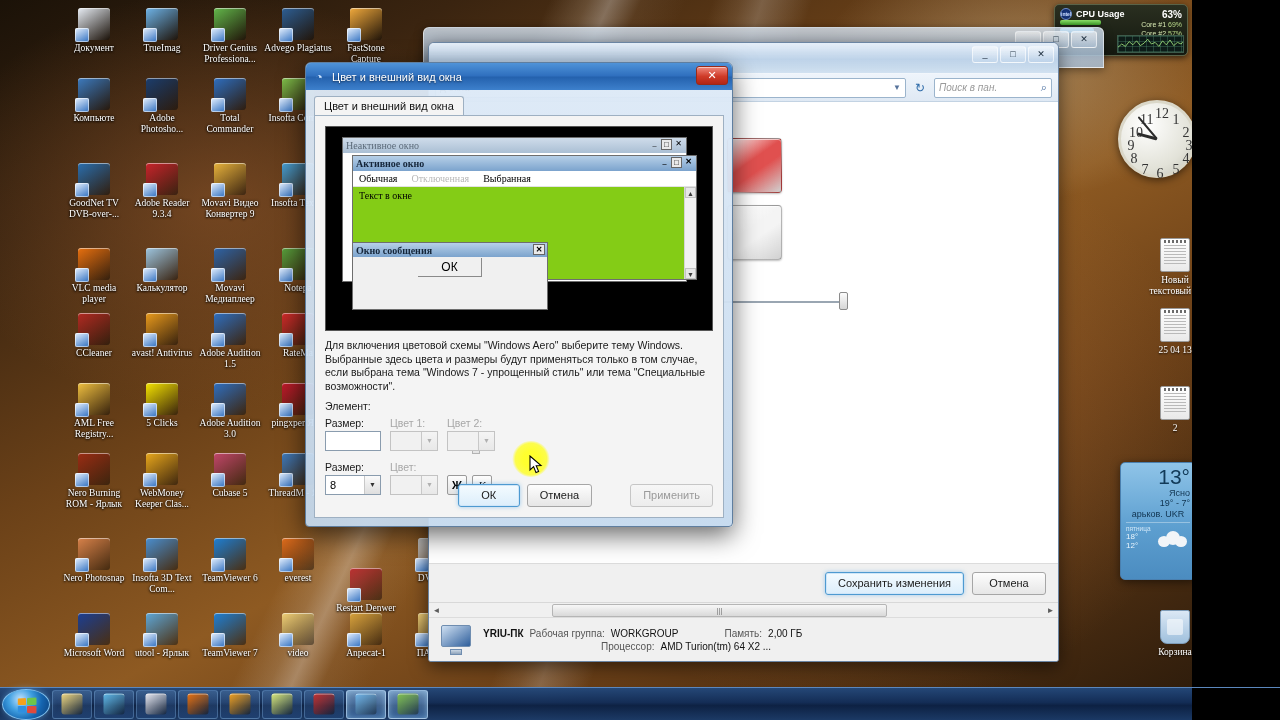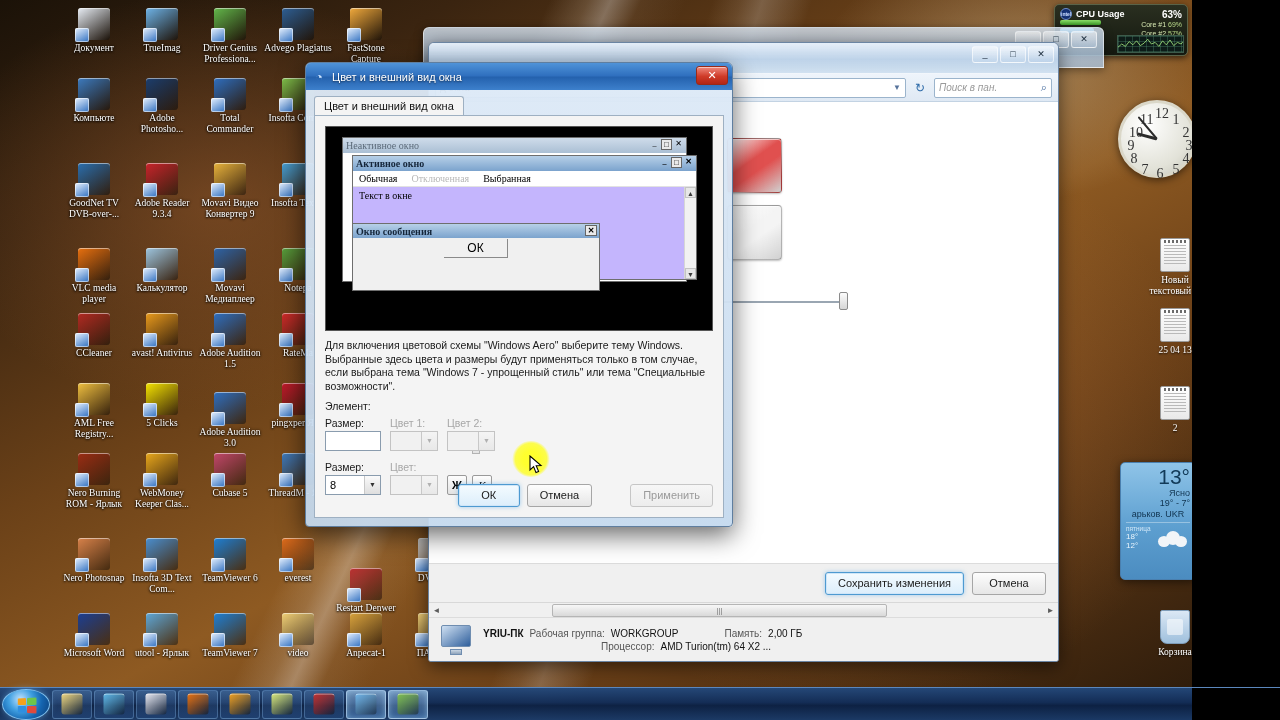--- a/index.html
+++ b/index.html
@@ -267,21 +267,21 @@
   }
   .pw.inactive .pbar{ background:linear-gradient(180deg,#cfdcea,#aabfd4); color:#5c6b7a;}
   .pw.active .pbar{ background:linear-gradient(180deg,#b7d0e8,#7ba3cd); color:#15263a; font-weight:bold;}
   .pw .pctl{ position:absolute; right:2px; top:1px; display:flex; gap:1px; align-items:center;}
   .pctl span{ display:inline-block; min-width:11px; height:11px; border:1px solid #666;
     background:#eaeaea; font-size:8px; line-height:9px; text-align:center; color:#000;}
   .pctl span.noborder{ border:none; background:none; }
   .pmenu{ height:16px; display:flex; gap:14px; align-items:center; padding:0 6px;
     font-size:10px; font-family:"Liberation Serif", serif; background:#fff; border-bottom:1px solid #e2e2e2;}
   .pmenu .dis{ color:#b9b9b9; }
-  .pbody{ background:#c4b5fd; position:relative; }
+  .pbody{ background:#84cc16; position:relative; }
   .pbody .txt{ font-size:10px; font-family:"Liberation Serif", serif; padding:3px 6px; }
   .pscroll{ position:absolute; right:0; top:0; width:12px; bottom:0; background:#f2f2f2; border-left:1px solid #d6d6d6;}
   .pscroll .a{ height:11px; text-align:center; font-size:7px; line-height:11px; color:#3a3a3a; background:#e7e7e7; border:1px solid #c4c4c4;}
   .pscroll .a.bot{ position:absolute; bottom:0; left:0; right:0;}
   .msgwin{ position:absolute; background:#f0f0f0; border:1px solid #6e6e6e; }
   .msgwin .mbar{ height:14px; background:linear-gradient(180deg,#b7d0e8,#7ba3cd);
     display:flex; align-items:center; padding:0 3px; font-size:10px; font-weight:bold;
     font-family:"Liberation Serif", serif; color:#15263a; position:relative;}
   .msgwin .mx{ position:absolute; right:2px; top:1px; width:12px; height:11px; border:1px solid #666;
     background:#eaeaea; font-size:8px; line-height:9px; text-align:center; color:#000; cursor:pointer;}
@@ -380,21 +380,21 @@
       <div class="dicon" style="left: 60px; top: 248px;"><span class="gl" style="background: linear-gradient(145deg, rgb(232, 112, 15), rgba(0, 0, 0, 0.45)); box-shadow: rgba(255, 255, 255, 0.5) 0px 1px 0px inset;"></span><span>VLC media player</span></div>
       <div class="dicon" style="left: 128px; top: 248px;"><span class="gl" style="background: linear-gradient(145deg, rgb(158, 198, 224), rgba(0, 0, 0, 0.45)); box-shadow: rgba(255, 255, 255, 0.5) 0px 1px 0px inset;"></span><span>Калькулятор</span></div>
       <div class="dicon" style="left: 196px; top: 248px;"><span class="gl" style="background: linear-gradient(145deg, rgb(45, 100, 168), rgba(0, 0, 0, 0.45)); box-shadow: rgba(255, 255, 255, 0.5) 0px 1px 0px inset;"></span><span>Movavi Медиаплеер</span></div>
       <div class="dicon" style="left: 264px; top: 248px;"><span class="gl" style="background: linear-gradient(145deg, rgb(87, 160, 60), rgba(0, 0, 0, 0.45)); box-shadow: rgba(255, 255, 255, 0.5) 0px 1px 0px inset;"></span><span>Notepa</span></div>
       <div class="dicon" style="left: 60px; top: 313px;"><span class="gl" style="background: linear-gradient(145deg, rgb(178, 42, 34), rgba(0, 0, 0, 0.45)); box-shadow: rgba(255, 255, 255, 0.5) 0px 1px 0px inset;"></span><span>CCleaner</span></div>
       <div class="dicon" style="left: 128px; top: 313px;"><span class="gl" style="background: linear-gradient(145deg, rgb(234, 155, 28), rgba(0, 0, 0, 0.45)); box-shadow: rgba(255, 255, 255, 0.5) 0px 1px 0px inset;"></span><span>avast! Antivirus</span></div>
       <div class="dicon" style="left: 196px; top: 313px;"><span class="gl" style="background: linear-gradient(145deg, rgb(47, 111, 192), rgba(0, 0, 0, 0.45)); box-shadow: rgba(255, 255, 255, 0.5) 0px 1px 0px inset;"></span><span>Adobe Audition 1.5</span></div>
       <div class="dicon" style="left: 264px; top: 313px;"><span class="gl" style="background: linear-gradient(145deg, rgb(209, 42, 42), rgba(0, 0, 0, 0.45)); box-shadow: rgba(255, 255, 255, 0.5) 0px 1px 0px inset;"></span><span>RateMa</span></div>
       <div class="dicon" style="left: 60px; top: 383px;"><span class="gl" style="background: linear-gradient(145deg, rgb(240, 192, 64), rgba(0, 0, 0, 0.45)); box-shadow: rgba(255, 255, 255, 0.5) 0px 1px 0px inset;"></span><span>AML Free Registry...</span></div>
       <div class="dicon" style="left: 128px; top: 383px;"><span class="gl" style="background: linear-gradient(145deg, rgb(245, 228, 0), rgba(0, 0, 0, 0.45)); box-shadow: rgba(255, 255, 255, 0.5) 0px 1px 0px inset;"></span><span>5 Clicks</span></div>
-      <div class="dicon" style="left: 196px; top: 383px; margin-top: 9px;"><span class="gl" style="background: linear-gradient(145deg, rgb(47, 111, 192), rgba(0, 0, 0, 0.45)); box-shadow: rgba(255, 255, 255, 0.5) 0px 1px 0px inset;"></span><span>Adobe Audition 3.0</span></div>
+      <div class="dicon" style="left: 196px; top: 383px;"><span class="gl" style="background: linear-gradient(145deg, rgb(47, 111, 192), rgba(0, 0, 0, 0.45)); box-shadow: rgba(255, 255, 255, 0.5) 0px 1px 0px inset;"></span><span>Adobe Audition 3.0</span></div>
       <div class="dicon" style="left: 264px; top: 383px;"><span class="gl" style="background: linear-gradient(145deg, rgb(194, 24, 43), rgba(0, 0, 0, 0.45)); box-shadow: rgba(255, 255, 255, 0.5) 0px 1px 0px inset;"></span><span>pingxper Ярм</span></div>
       <div class="dicon" style="left: 60px; top: 453px;"><span class="gl" style="background: linear-gradient(145deg, rgb(155, 45, 20), rgba(0, 0, 0, 0.45)); box-shadow: rgba(255, 255, 255, 0.5) 0px 1px 0px inset;"></span><span>Nero Burning ROM - Ярлык</span></div>
       <div class="dicon" style="left: 128px; top: 453px;"><span class="gl" style="background: linear-gradient(145deg, rgb(233, 168, 28), rgba(0, 0, 0, 0.45)); box-shadow: rgba(255, 255, 255, 0.5) 0px 1px 0px inset;"></span><span>WebMoney Keeper Clas...</span></div>
       <div class="dicon" style="left: 196px; top: 453px;"><span class="gl" style="background: linear-gradient(145deg, rgb(194, 71, 106), rgba(0, 0, 0, 0.45)); box-shadow: rgba(255, 255, 255, 0.5) 0px 1px 0px inset;"></span><span>Cubase 5</span></div>
       <div class="dicon" style="left: 264px; top: 453px;"><span class="gl" style="background: linear-gradient(145deg, rgb(61, 123, 191), rgba(0, 0, 0, 0.45)); box-shadow: rgba(255, 255, 255, 0.5) 0px 1px 0px inset;"></span><span>ThreadM - Ярл</span></div>
       <div class="dicon" style="left: 60px; top: 538px;"><span class="gl" style="background: linear-gradient(145deg, rgb(216, 130, 74), rgba(0, 0, 0, 0.45)); box-shadow: rgba(255, 255, 255, 0.5) 0px 1px 0px inset;"></span><span>Nero Photosnap</span></div>
       <div class="dicon" style="left: 128px; top: 538px;"><span class="gl" style="background: linear-gradient(145deg, rgb(74, 143, 208), rgba(0, 0, 0, 0.45)); box-shadow: rgba(255, 255, 255, 0.5) 0px 1px 0px inset;"></span><span>Insofta 3D Text Com...</span></div>
       <div class="dicon" style="left: 196px; top: 538px;"><span class="gl" style="background: linear-gradient(145deg, rgb(30, 127, 212), rgba(0, 0, 0, 0.45)); box-shadow: rgba(255, 255, 255, 0.5) 0px 1px 0px inset;"></span><span>TeamViewer 6</span></div>
       <div class="dicon" style="left: 264px; top: 538px;"><span class="gl" style="background: linear-gradient(145deg, rgb(224, 108, 28), rgba(0, 0, 0, 0.45)); box-shadow: rgba(255, 255, 255, 0.5) 0px 1px 0px inset;"></span><span>everest</span></div>
       <div class="dicon" style="left: 332px; top: 538px; margin-top: 30px;"><span class="gl" style="background: linear-gradient(145deg, rgb(187, 48, 48), rgba(0, 0, 0, 0.45)); box-shadow: rgba(255, 255, 255, 0.5) 0px 1px 0px inset;"></span><span>Restart Denwer</span></div>
@@ -613,21 +613,21 @@
             </div>
             <div class="pbody" style="height:92px;">
               <div class="txt">Текст в окне</div>
               <div class="pscroll">
                 <div class="a">▲</div>
                 <div class="a bot">▼</div>
               </div>
             </div>
           </div>
 
-          <div class="msgwin" style="left:26px; top:96px; width:248px; height:68px;">
+          <div class="msgwin" style="left:26px; top:115px; width:196px; height:68px;">
             <div class="mbar">
               <span>Окно сообщения</span>
               <span class="mx">✕</span>
             </div>
             <div class="mok">
               <span>ОК</span>
             </div>
           </div>
         </div>
 

